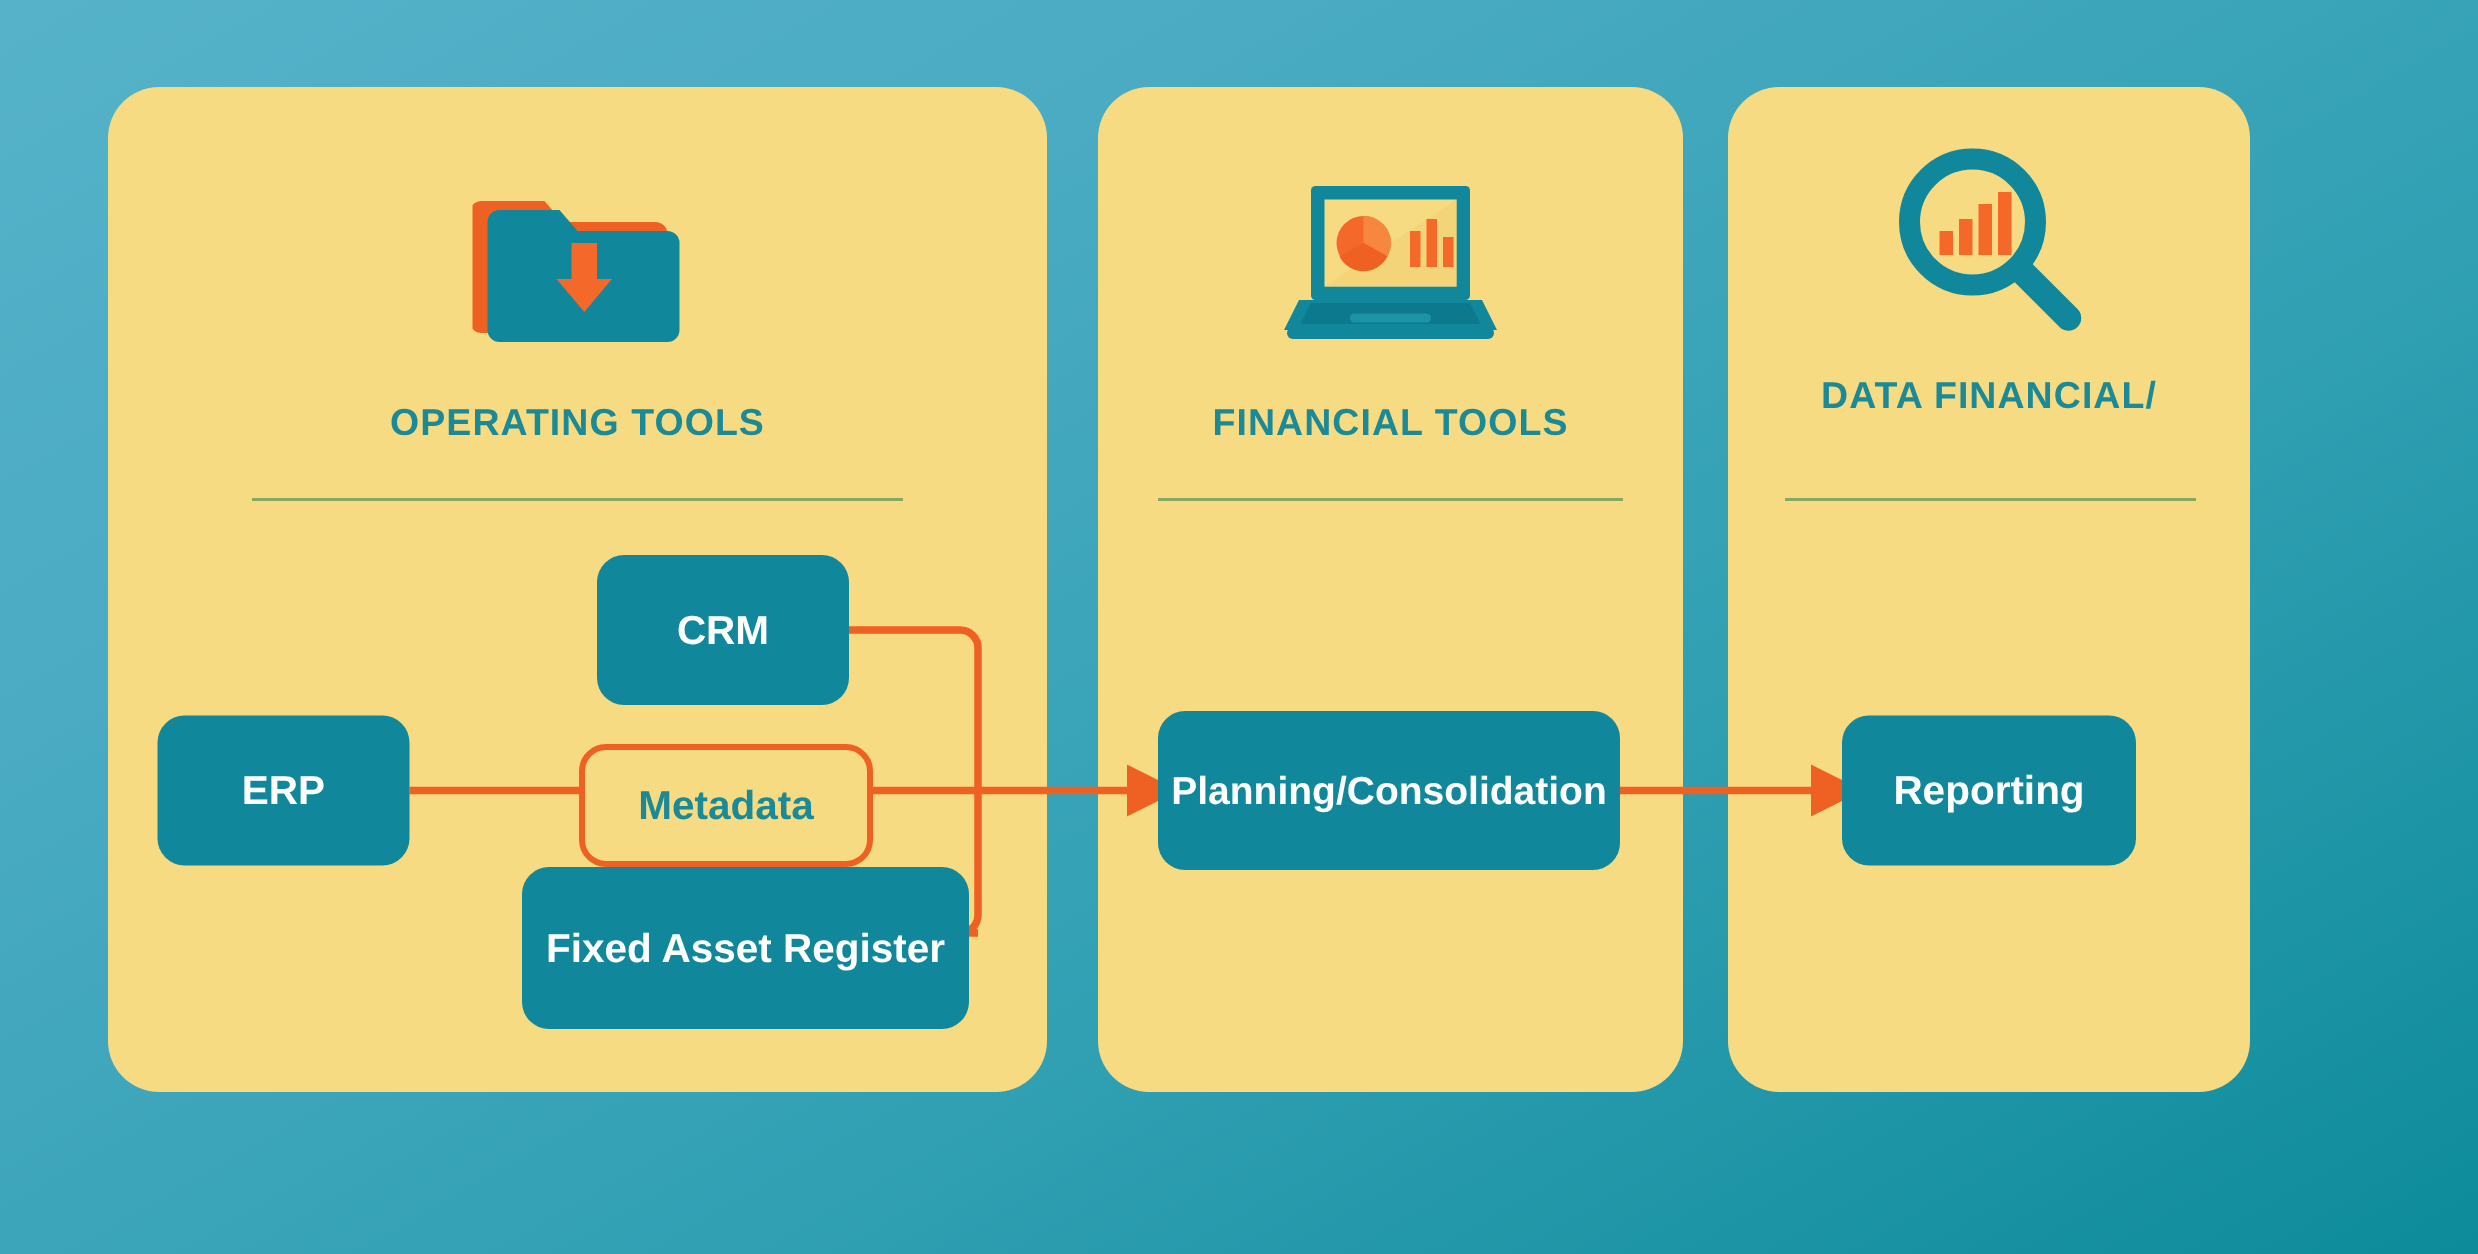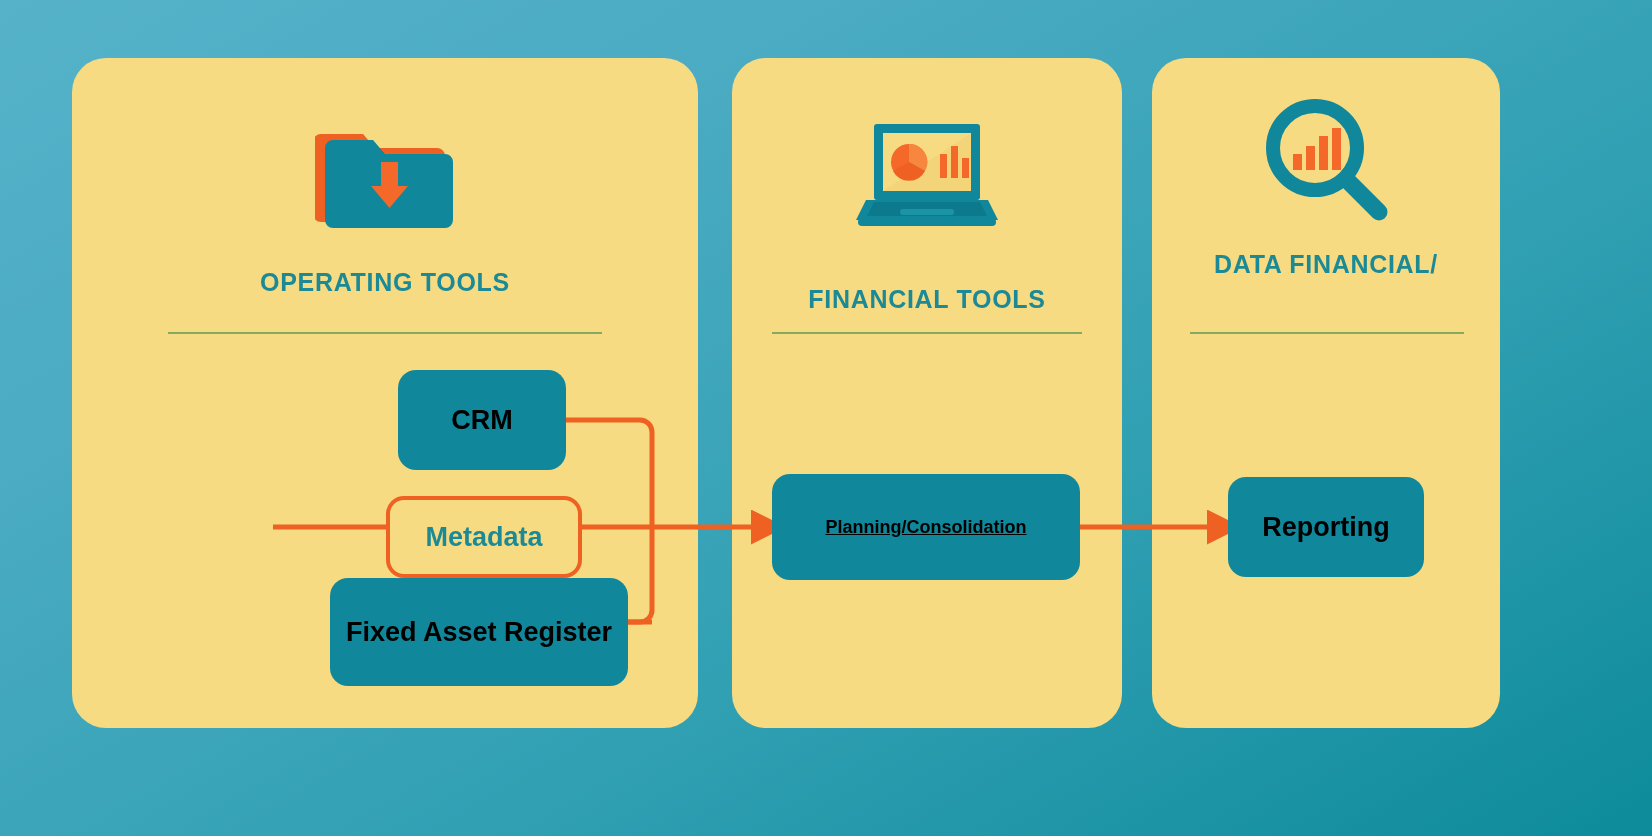--- a/index.html
+++ b/index.html
@@ -33,21 +33,21 @@
     position: absolute;
     left: 0; right: 0;
     text-align: center;
     color: #1b8a96;
     font-weight: bold;
     font-size: 25px;
     letter-spacing: 0.7px;
     line-height: 1.35;
   }
   #title-operating { top: 208px; }
-  #title-financial { top: 225px; }
+  #title-financial { top: 208px; }
   #title-analytics { top: 190px; }
 
   .card-divider {
     position: absolute;
     height: 2px;
     background: #87a861;
   }
   #divider-operating { left: 96px;  top: 274px; width: 434px; }
   #divider-financial { left: 40px;  top: 274px; width: 310px; }
   #divider-analytics { left: 38px;  top: 274px; width: 274px; }
@@ -63,36 +63,36 @@
   #icon-magnifier { top: 34px;  width: 135px; height: 135px; }
 
   
   .node {
     position: absolute;
     display: flex;
     align-items: center;
     justify-content: center;
     border-radius: 18px;
     background: #10879a;
-    color: #000000;
+    color: #ffffff;
     font-weight: bold;
     font-size: 27px;
     box-sizing: border-box;
     z-index: 3;
   }
   .node.outlined {
     background: transparent;
     border: 4px solid #ef6123;
     color: #1b8a96;
   }
   #node-erp      { left: 105px;  top: 477px; width: 168px; height: 100px; }
   #node-crm      { left: 398px;  top: 370px; width: 168px; height: 100px; }
   #node-metadata { left: 386px;  top: 496px; width: 196px; height: 82px;  }
-  #node-far      { left: 330px;  top: 578px; width: 298px; height: 108px; }
-  #node-plancons { left: 772px;  top: 474px; width: 308px; height: 106px; font-size: 18px; text-decoration: underline; }
+  #node-far      { left: 348px;  top: 578px; width: 298px; height: 108px; }
+  #node-plancons { left: 772px;  top: 474px; width: 308px; height: 106px; font-size: 26px; }
   #node-report   { left: 1228px; top: 477px; width: 196px; height: 100px; text-align: right; }
 
   
   #connectors {
     position: absolute;
     left: 0; top: 0;
     width: 1652px;
     height: 836px;
     z-index: 2;
     pointer-events: none;
@@ -191,20 +191,23 @@
 
     <path d="M566 420 H640 a12 12 0 0 1 12 12 V610 a12 12 0 0 1 -12 12 H628" fill="none" stroke="#ef6123" stroke-width="5"></path>
 
     <line x1="628" y1="622" x2="652" y2="622" stroke="#ef6123" stroke-width="5"></line>
 
     <line x1="582" y1="527" x2="762" y2="527" stroke="#ef6123" stroke-width="5" marker-end="url(#arrowhead)"></line>
 
     <line x1="1080" y1="527" x2="1218" y2="527" stroke="#ef6123" stroke-width="5" marker-end="url(#arrowhead)"></line>
   </svg>
 
+  <div class="node" id="node-erp">
+    <span>ERP</span>
+  </div>
 
   <div class="node" id="node-crm">
     <span>CRM</span>
   </div>
 
   <div class="node outlined" id="node-metadata">
     <span>Metadata</span>
   </div>
 
   <div class="node" id="node-far">

